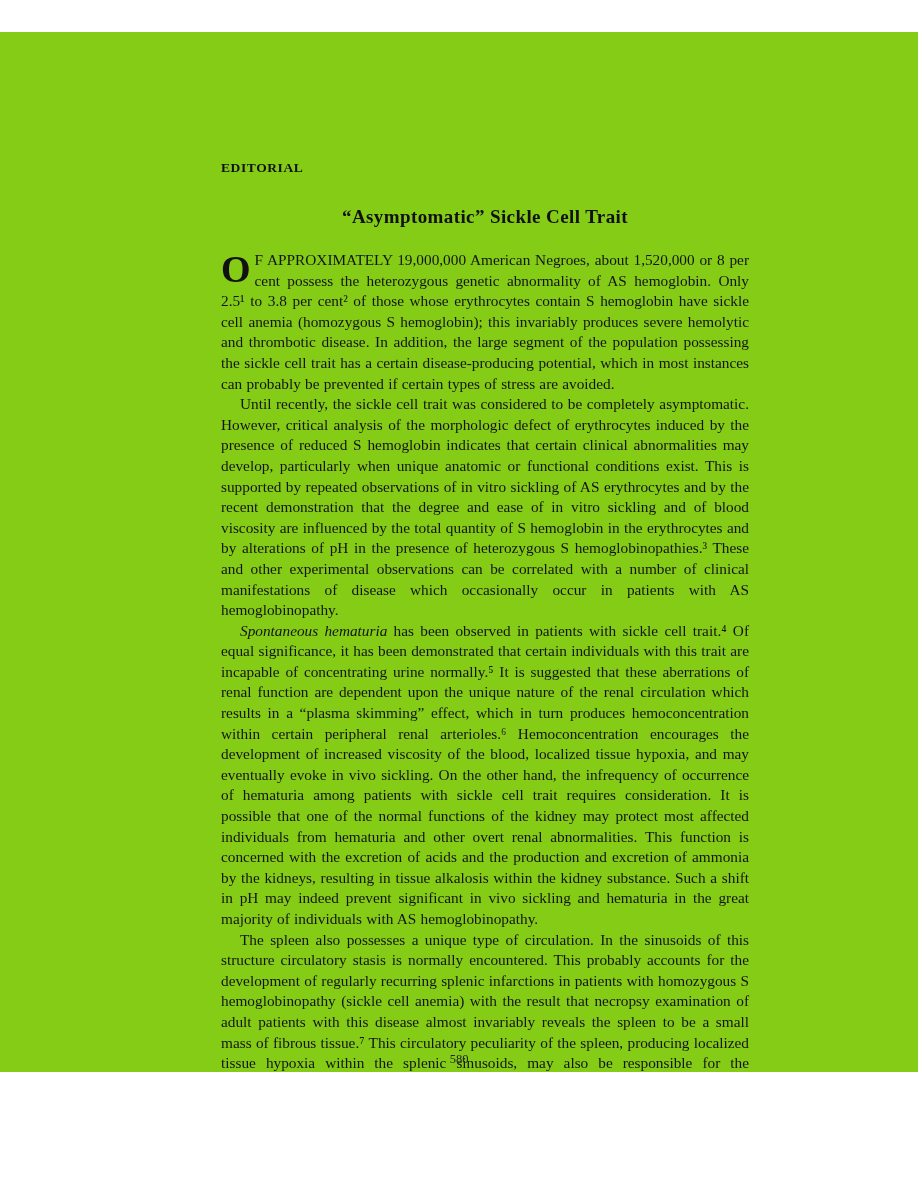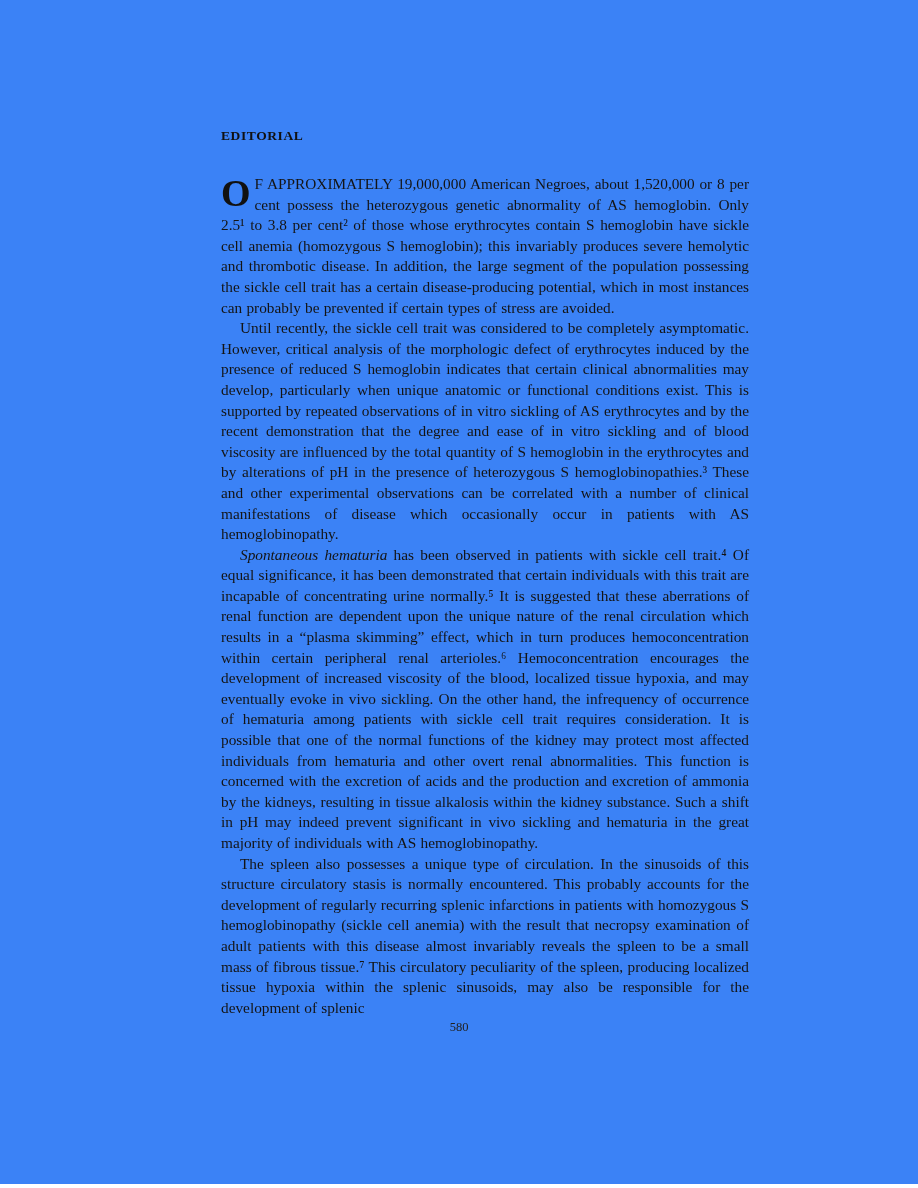--- a/index.html
+++ b/index.html
@@ -9,23 +9,24 @@
   }
   body {
     width: 918px;
     height: 1188px;
     font-family: "Liberation Serif", serif;
     color: #1a1a1a;
   }
   .page {
     position: relative;
     width: 918px;
-    height: 1184px;
-    background: #3b82f6;
+    height: 1040px;
+    background: #84cc16;
     overflow: hidden;
+    margin-top: 32px;
   }
   .content {
     position: absolute;
     left: 221px;
     top: 128px;
     width: 528px;
   }
   .kicker {
     font-family: "Liberation Serif", serif;
     font-size: 13.5px;
@@ -82,20 +83,21 @@
   }
 </style>
 </head>
 <body>
 
 <div class="page">
   <div class="content">
 
     <div class="kicker">EDITORIAL</div>
 
+    <h1 class="title">“Asymptomatic”  Sickle  Cell  Trait</h1>
 
     <p class="body dropcap-para">
       <span class="dropcap">O</span><span>F APPROXIMATELY 19,000,000 American Negroes, about 1,520,000 or 8 per cent possess the heterozygous genetic abnormality of AS hemoglobin. Only 2.5¹ to 3.8 per cent² of those whose erythrocytes contain S hemoglobin have sickle cell anemia (homozygous S hemoglobin); this invariably produces severe hemolytic and thrombotic disease. In addition, the large segment of the population possessing the sickle cell trait has a certain disease-producing potential, which in most instances can probably be prevented if certain types of stress are avoided.</span>
     </p>
 
     <p class="body indent">Until recently, the sickle cell trait was considered to be completely asymptomatic. However, critical analysis of the morphologic defect of erythrocytes induced by the presence of reduced S hemoglobin indicates that certain clinical abnormalities may develop, particularly when unique anatomic or functional conditions exist. This is supported by repeated observations of in vitro sickling of AS erythrocytes and by the recent demonstration that the degree and ease of in vitro sickling and of blood viscosity are influenced by the total quantity of S hemoglobin in the erythrocytes and by alterations of pH in the presence of heterozygous S hemoglobinopathies.³ These and other experimental observations can be correlated with a number of clinical manifestations of disease which occasionally occur in patients with AS hemoglobinopathy.</p>
 
     <p class="body indent"><em>Spontaneous hematuria</em><span> has been observed in patients with sickle cell trait.⁴ Of equal significance, it has been demonstrated that certain individuals with this trait are incapable of concentrating urine normally.⁵ It is suggested that these aberrations of renal function are dependent upon the unique nature of the renal circulation which results in a “plasma skimming” effect, which in turn produces hemoconcentration within certain peripheral renal arterioles.⁶ Hemoconcentration encourages the development of increased viscosity of the blood, localized tissue hypoxia, and may eventually evoke in vivo sickling. On the other hand, the infrequency of occurrence of hematuria among patients with sickle cell trait requires consideration. It is possible that one of the normal functions of the kidney may protect most affected individuals from hematuria and other overt renal abnormalities. This function is concerned with the excretion of acids and the production and excretion of ammonia by the kidneys, resulting in tissue alkalosis within the kidney substance. Such a shift in pH may indeed prevent significant in vivo sickling and hematuria in the great majority of individuals with AS hemoglobinopathy.</span></p>
 
     <p class="body indent">The spleen also possesses a unique type of circulation. In the sinusoids of this structure circulatory stasis is normally encountered. This probably accounts for the development of regularly recurring splenic infarctions in patients with homozygous S hemoglobinopathy (sickle cell anemia) with the result that necropsy examination of adult patients with this disease almost invariably reveals the spleen to be a small mass of fibrous tissue.⁷ This circulatory peculiarity of the spleen, producing localized tissue hypoxia within the splenic sinusoids, may also be responsible for the development of splenic</p>

